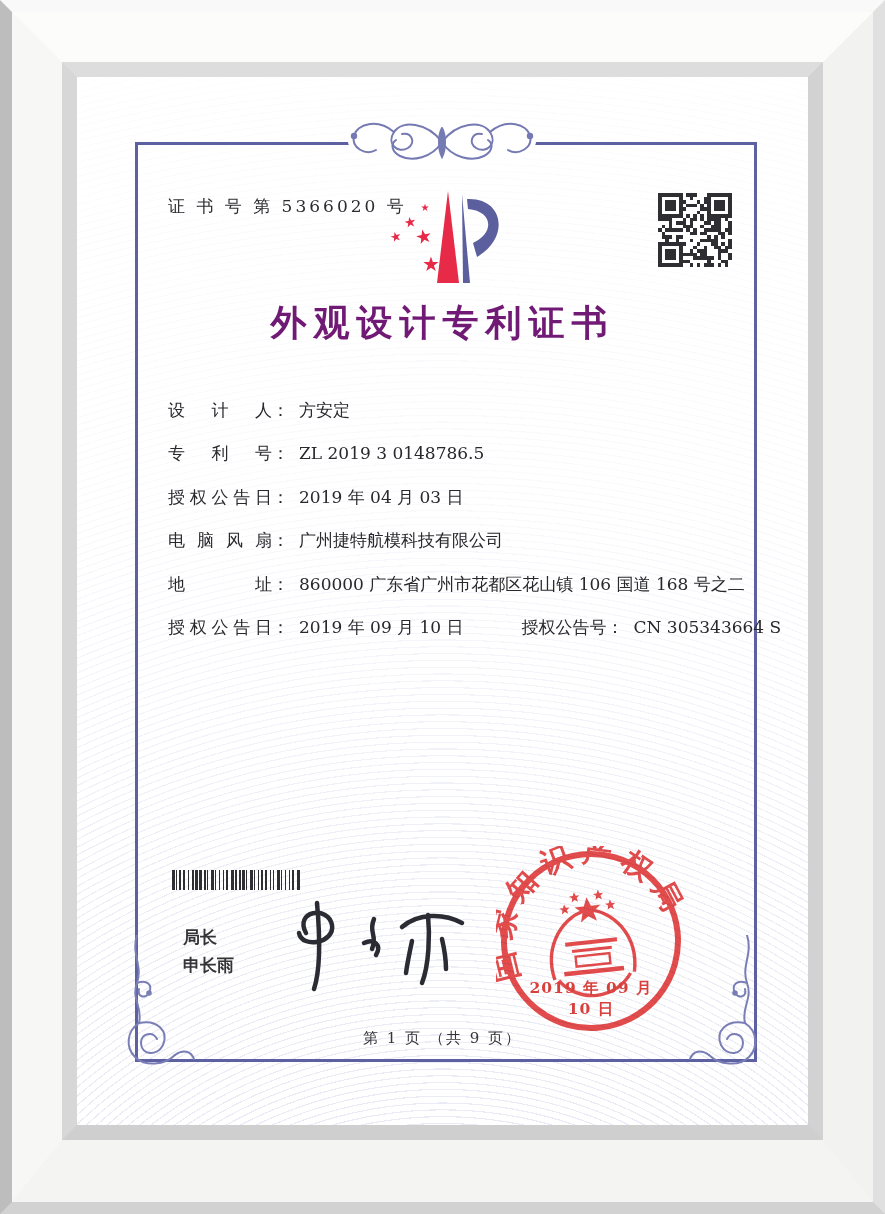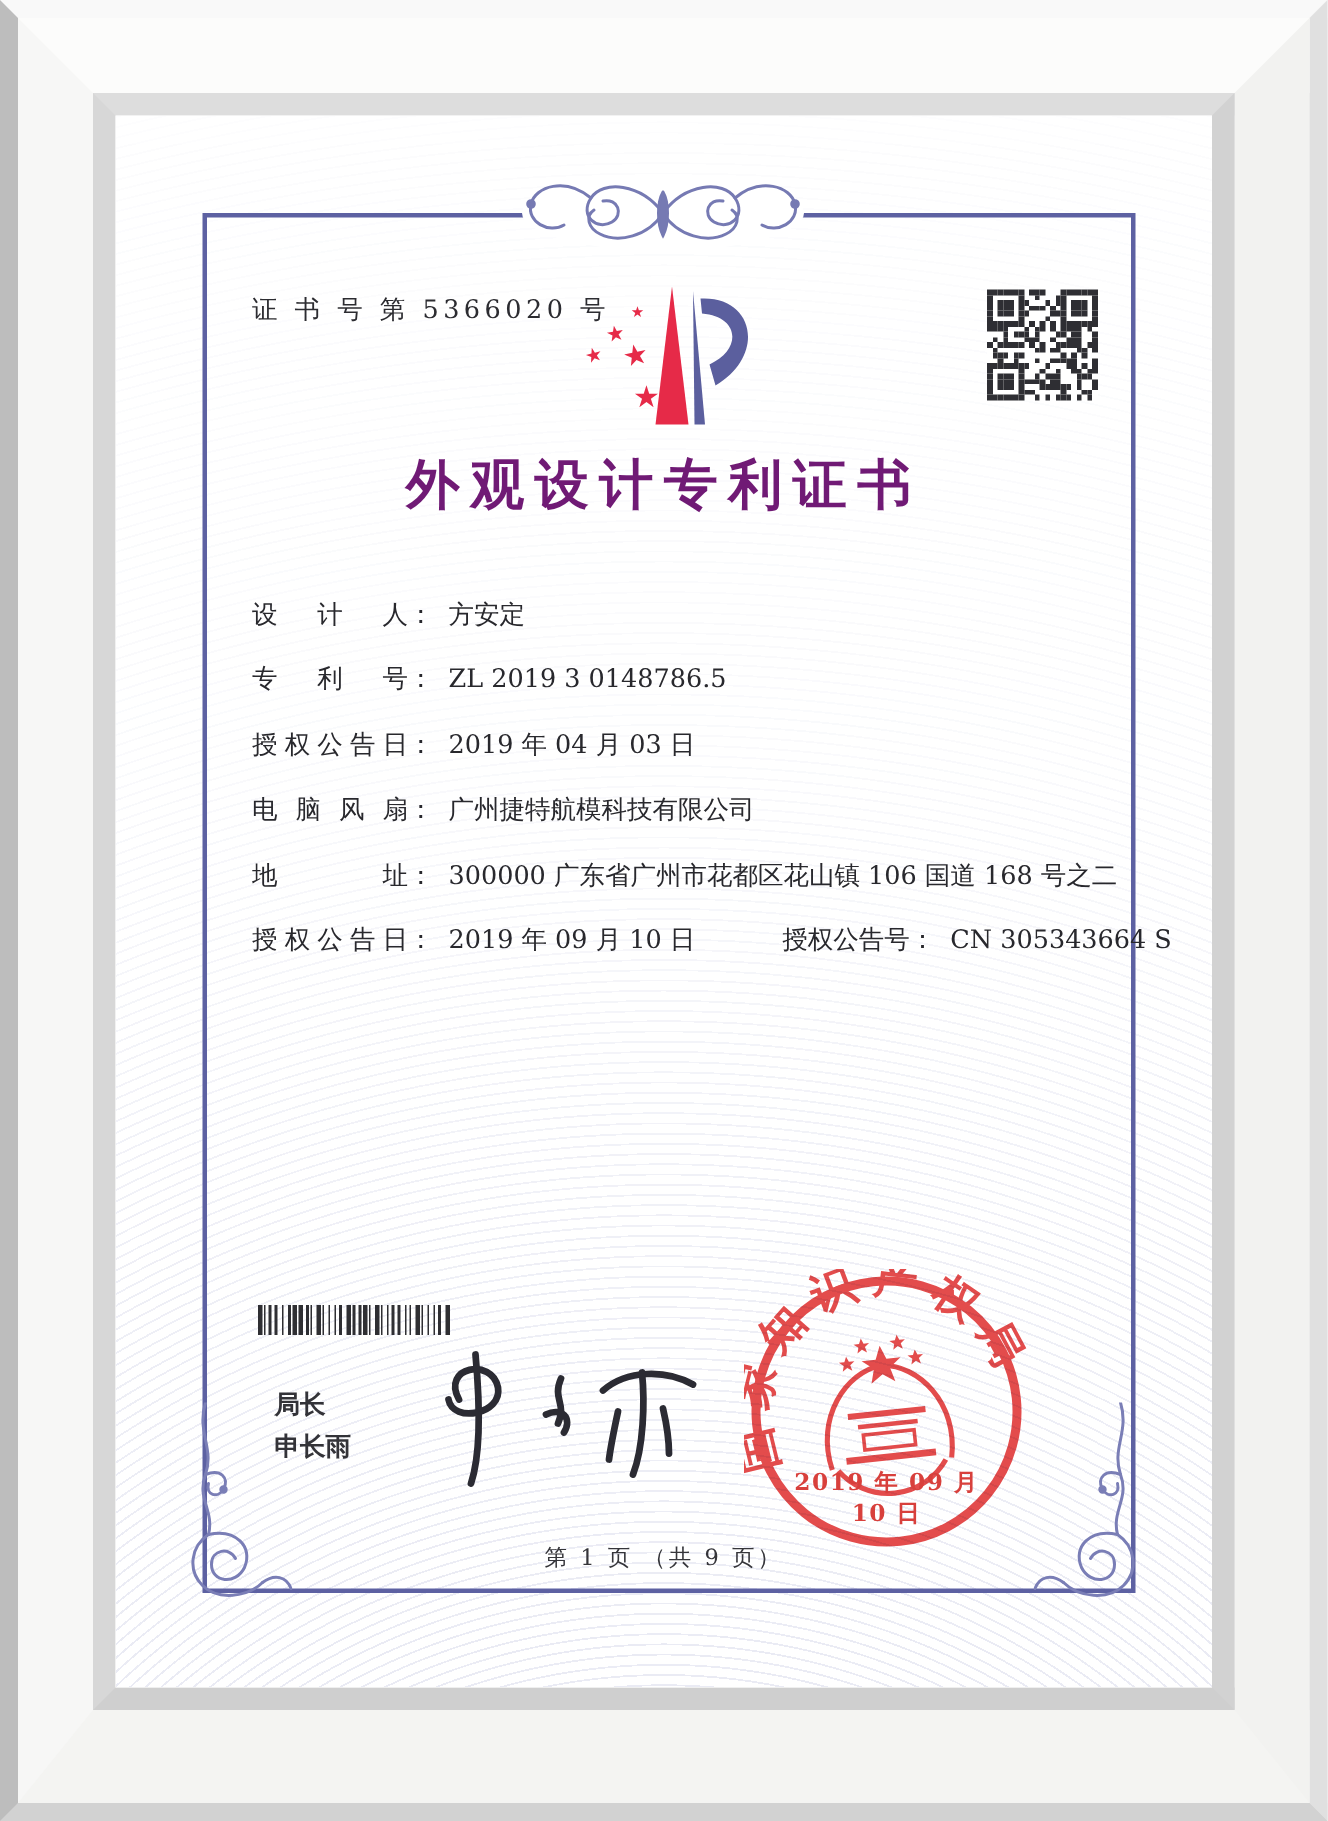--- a/index.html
+++ b/index.html
@@ -362,21 +362,21 @@
               <div style="grid-area: 21 / 20;"></div>
             </div>
 
       <div class="title">外观设计专利证书</div>
 
       <div class="fields">
         <div class="frow"><span class="flabel">设计人</span><span class="fcolon">：</span><span>方安定</span></div>
         <div class="frow"><span class="flabel">专利号</span><span class="fcolon">：</span><span>ZL 2019 3 0148786.5</span></div>
         <div class="frow"><span class="flabel">授权公告日</span><span class="fcolon">：</span><span>2019 年 04 月 03 日</span></div>
         <div class="frow"><span class="flabel">电脑风扇</span><span class="fcolon">：</span><span>广州捷特航模科技有限公司</span></div>
-        <div class="frow"><span class="flabel">地址</span><span class="fcolon">：</span><span>300000 广东省广州市花都区花山镇 106 国道 168 号之二</span></div>
+        <div class="frow"><span class="flabel">地址</span><span class="fcolon">：</span><span>860000 广东省广州市花都区花山镇 106 国道 168 号之二</span></div>
         <div class="frow"><span class="flabel">授权公告日</span><span class="fcolon">：</span><span>2019 年 09 月 10 日</span><span class="grant-no">授权公告号</span><span class="fcolon">：</span><span>CN 305343664 S</span></div>
       </div>
 
 
       <div class="barcode" id="barcode">
               <i style="width: 2.7px; background: rgb(47, 47, 51);"></i>
               <i style="width: 1.35px; background: transparent;"></i>
               <i style="width: 1.35px; background: rgb(47, 47, 51);"></i>
               <i style="width: 1.35px; background: transparent;"></i>
               <i style="width: 2.7px; background: rgb(47, 47, 51);"></i>

